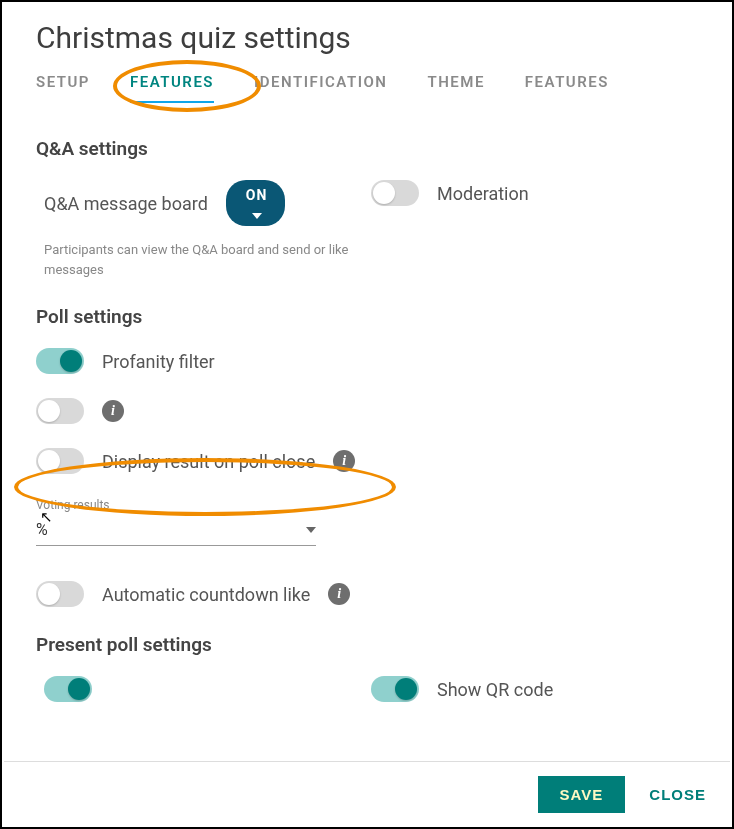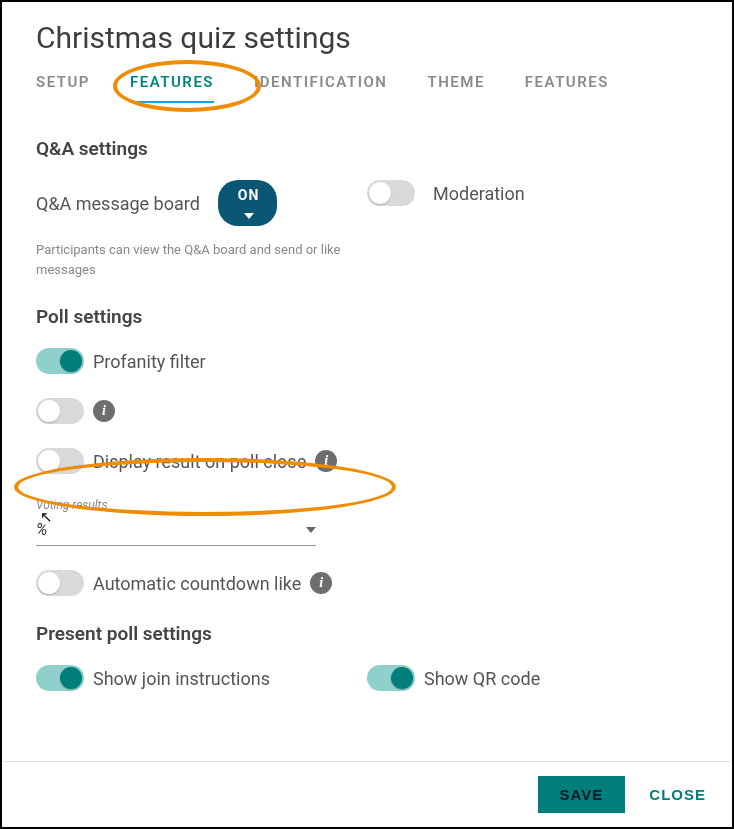--- a/index.html
+++ b/index.html
@@ -47,21 +47,21 @@
     font-weight: 600;
     color: #444;
     margin-bottom: 20px;
   }
   .row {
     display: flex;
     align-items: center;
     gap: 18px;
     margin-bottom: 14px;
   }
-  .two-col { display: flex; }
+  .two-col { display: flex; margin-left: 8px; }
   .col { flex: 1; }
   .label-main {
     font-size: 18px;
     color: #555;
   }
   .helper {
     font-size: 13px;
     color: #888;
     line-height: 1.5;
     max-width: 380px;
@@ -121,21 +121,21 @@
     align-items: center;
     justify-content: center;
     font-family: Georgia, serif;
     font-style: italic;
     font-weight: bold;
     font-size: 14px;
     cursor: default;
   }
 
   
-  .select-wrap { margin: 6px 0 24px 0; width: 280px; font-style: italic; }
+  .select-wrap { margin: 6px 0 35px 0; width: 280px; }
   .select-label { font-size: 12px; color: #888; margin-bottom: 4px; display:block;}
   .select-line {
     display: flex;
     justify-content: space-between;
     align-items: center;
     border-bottom: 1px solid #999;
     padding: 4px 0 6px 0;
     cursor: pointer;
   }
   .select-val { font-size: 16px; color: #333; }
@@ -152,21 +152,21 @@
     border-top: 1px solid #ddd;
     padding: 14px 24px;
     display: flex;
     justify-content: flex-end;
     gap: 24px;
     align-items: center;
     background:#fff;
   }
   .btn-save {
     background: #007e79;
-    color: #0f172a;
+    color: #fef9c3;
     border: none;
     padding: 10px 22px;
     font-size: 15px;
     font-weight: 700;
     letter-spacing: 1px;
     cursor: pointer;
   }
   .btn-close {
     background: none;
     border: none;
@@ -190,21 +190,21 @@
   
   .cursor-hand {
     position: absolute;
     left: 38px; top: 506px;
     font-size: 15px;
     color: #000;
     pointer-events: none;
   }
 
   .section { margin-bottom: 26px; }
-  .poll-row { display:flex; align-items:center; gap:9px; margin-bottom:24px; }
+  .poll-row { display:flex; align-items:center; gap:18px; margin-bottom:24px; }
 </style>
 </head>
 <body>
 
 <div class="container">
   <h1 class="title">Christmas quiz settings</h1>
 
   <div class="tabs">
     <div class="tab">SETUP</div>
     <div class="tab active">FEATURES</div>
@@ -280,21 +280,20 @@
   </div>
 
   <div class="section">
     <div class="section-title">Present poll settings</div>
     <div class="two-col">
       <div class="col">
         <div class="poll-row">
           <span class="toggle on">
               <span class="knob"></span>
             </span>
-          <span class="label-main">Show join instructions</span>
         </div>
       </div>
       <div class="col">
         <div class="poll-row">
           <span class="toggle on">
               <span class="knob"></span>
             </span>
           <span class="label-main">Show QR code</span>
         </div>
       </div>

